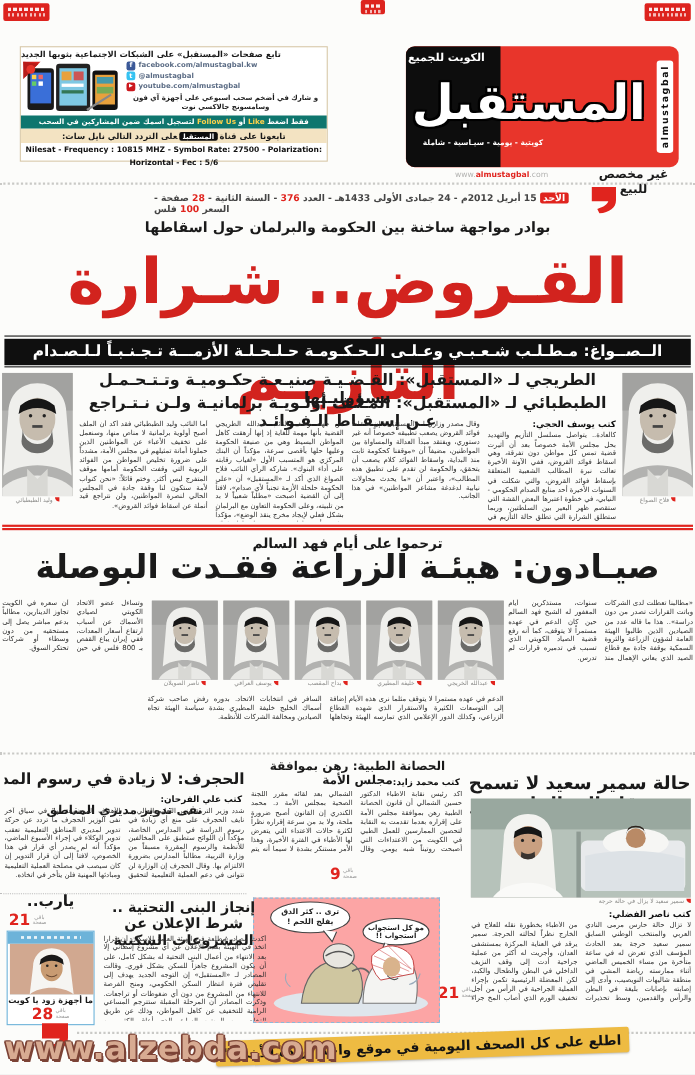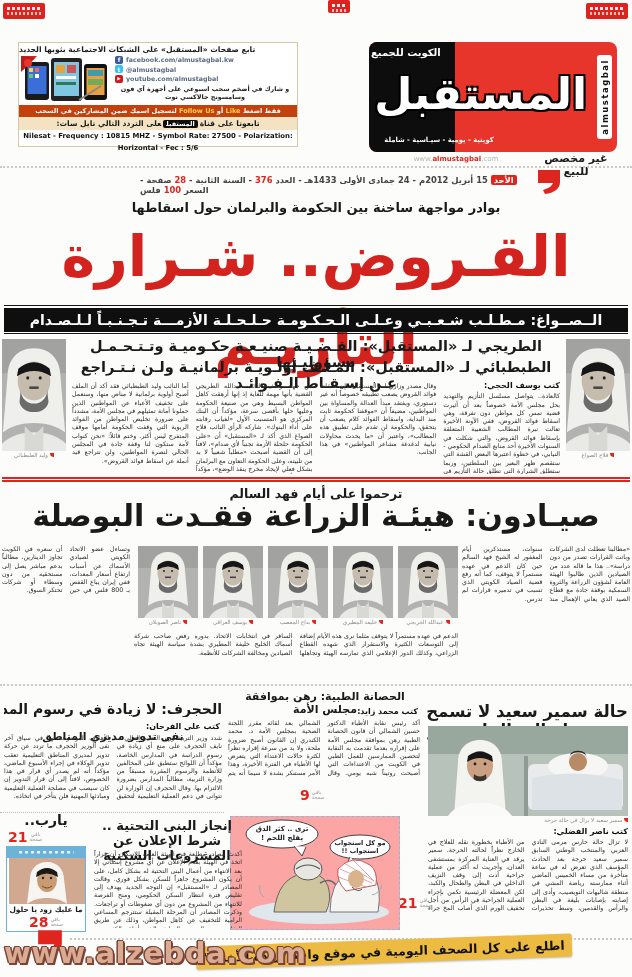--- a/index.html
+++ b/index.html
@@ -12,38 +12,38 @@
   .stamp::after{content:"";display:block;margin:3px 4px 0 4px;height:9px;
      background:repeating-linear-gradient(90deg,rgba(255,255,255,.9) 0 3px,transparent 3px 5px),
                 repeating-linear-gradient(90deg,rgba(255,255,255,.7) 0 2px,transparent 2px 4px);
      background-size:100% 3px,100% 3px;background-position:0 1px,0 6px;background-repeat:no-repeat;}
   
   .logo{position:absolute;left:369px;top:42px;width:248px;height:110px;background:#e8352b;border-radius:8px;overflow:hidden;}
   .logo-black{position:absolute;left:0;top:0;width:86px;height:100%;background:#0d0d0d;}
   .logo-word{position:absolute;left:16px;right:30px;top:16px;font-size:44px;font-weight:900;color:#fff;text-align:center;line-height:72px;
      text-shadow:0 0 2px #000,2px 2px 0 #000,-2px 2px 0 #000,2px -2px 0 #000,-2px -2px 0 #000;}
   .logo-tag{position:absolute;left:2px;top:5px;width:84px;text-align:left;font-size:10px;font-weight:900;color:#fff;}
-  .logo-tagline{position:absolute;left:6px;bottom:8px;width:128px;font-size:6.8px;font-weight:800;color:#fff;text-align:center;}
+  .logo-tagline{position:absolute;left:6px;bottom:18px;width:128px;font-size:6.8px;font-weight:800;color:#fff;text-align:center;}
   .logo-vert{position:absolute;right:5px;top:13px;bottom:13px;width:15px;background:#fff;border-radius:3px;
      display:flex;align-items:center;justify-content:center;}
   .logo-vert span{writing-mode:vertical-rl;transform:rotate(180deg);direction:ltr;font-size:8.5px;font-weight:700;letter-spacing:1.5px;color:#111;}
   .siteline{position:absolute;left:404px;top:155px;width:104px;text-align:center;font-size:7px;color:#b3b3b1;direction:ltr;}
   .siteline b{color:#e0241e;}
   .nosale{position:absolute;left:534px;top:152px;width:84px;font-size:11px;font-weight:900;text-align:center;}
   
   .ad{position:absolute;left:18px;top:42px;width:278px;height:103px;background:#fff;border:1px solid #d8c8a8;font-weight:700;}
   .ad-main{position:relative;height:62px;}
   .ad-head{font-size:7.6px;font-weight:900;text-align:left;padding-top:2px;}
   .ad-rows{margin-left:96px;margin-right:4px;}
   .ad-row{display:flex;direction:ltr;align-items:center;gap:3px;font-size:6.3px;color:#5a6b84;margin-top:1.5px;}
   .ic{width:8px;height:8px;border-radius:2px;color:#fff;font-size:6px;font-weight:900;display:flex;align-items:center;justify-content:center;flex:0 0 8px;}
   .ic-f{background:#3b5998;} .ic-t{background:#35c2f1;} .ic-y{background:#cc181e;font-size:4.5px;}
   .ad-promo{margin-left:96px;margin-right:2px;font-size:6.4px;font-weight:900;text-align:center;margin-top:2px;line-height:8px;}
   .ad-phones{position:absolute;left:2px;top:13px;}
-  .ad-like{height:12px;background:#c2410c;color:#fff;font-size:6.6px;font-weight:900;text-align:center;line-height:12px;}
+  .ad-like{height:12px;background:#0f766e;color:#fff;font-size:6.6px;font-weight:900;text-align:center;line-height:12px;}
   .ad-like b{color:#ffd24a;}
   .ad-chan{height:13px;background:#f3e3c2;font-size:7.6px;font-weight:900;text-align:center;line-height:13px;}
   .ad-chan .mini{background:#0d0d0d;color:#fff;font-size:6.5px;padding:0 3px;border-radius:2px;margin:0 2px;}
   .ad-freq{height:12px;font-size:6.9px;font-weight:900;text-align:center;line-height:12px;direction:ltr;color:#111;}
   
   .dateline{position:absolute;left:140px;top:175px;width:396px;font-size:8.4px;font-weight:800;color:#444;text-align:left;}
   .daychip{background:#e0241e;color:#fff;padding:0 3px;border-radius:2px;font-weight:900;}
   .rn{color:#e0241e;font-weight:900;}
   .comma{position:absolute;}
   
@@ -341,21 +341,21 @@
     <div class="bb-head"></div>
     <svg class="photo" width="76" height="46" viewBox="0 0 76 46">
       <rect width="76" height="46" fill="#d1a890"></rect>
       <path d="M38 4 C27 4 21 12 21 21 L18 46 C28 38 48 38 58 46 L55 21 C55 12 49 4 38 4 Z" fill="#f6f5f2"></path>
       <ellipse cx="38" cy="22" rx="10" ry="12" fill="#c89b72"></ellipse>
       <path d="M28 14 q10 -8 20 0 l1 5 q-11 -7 -22 0 z" fill="#191919"></path>
       <circle cx="34" cy="20" r="1.2" fill="#222"></circle>
         <circle cx="42" cy="20" r="1.2" fill="#222"></circle>
       <path d="M33 28 q5 4 10 0" stroke="#6b4a33" stroke-width="1" fill="none"></path>
     </svg>
-    <div class="bb-label">ما عليك زود يا حلول</div>
+    <div class="bb-label">ما أجهزة زود يا كويت</div>
     <div class="marker" style="justify-content:center;padding-bottom:2px">
       <span class="m-num">28</span>
       <span class="m-lbl">
           <i>باقي</i>
           <i>صفحة</i>
         </span>
     </div>
   </div>
 
   <svg class="comma" style="left:36px;top:928px" width="28" height="28" viewBox="0 0 26 26">

